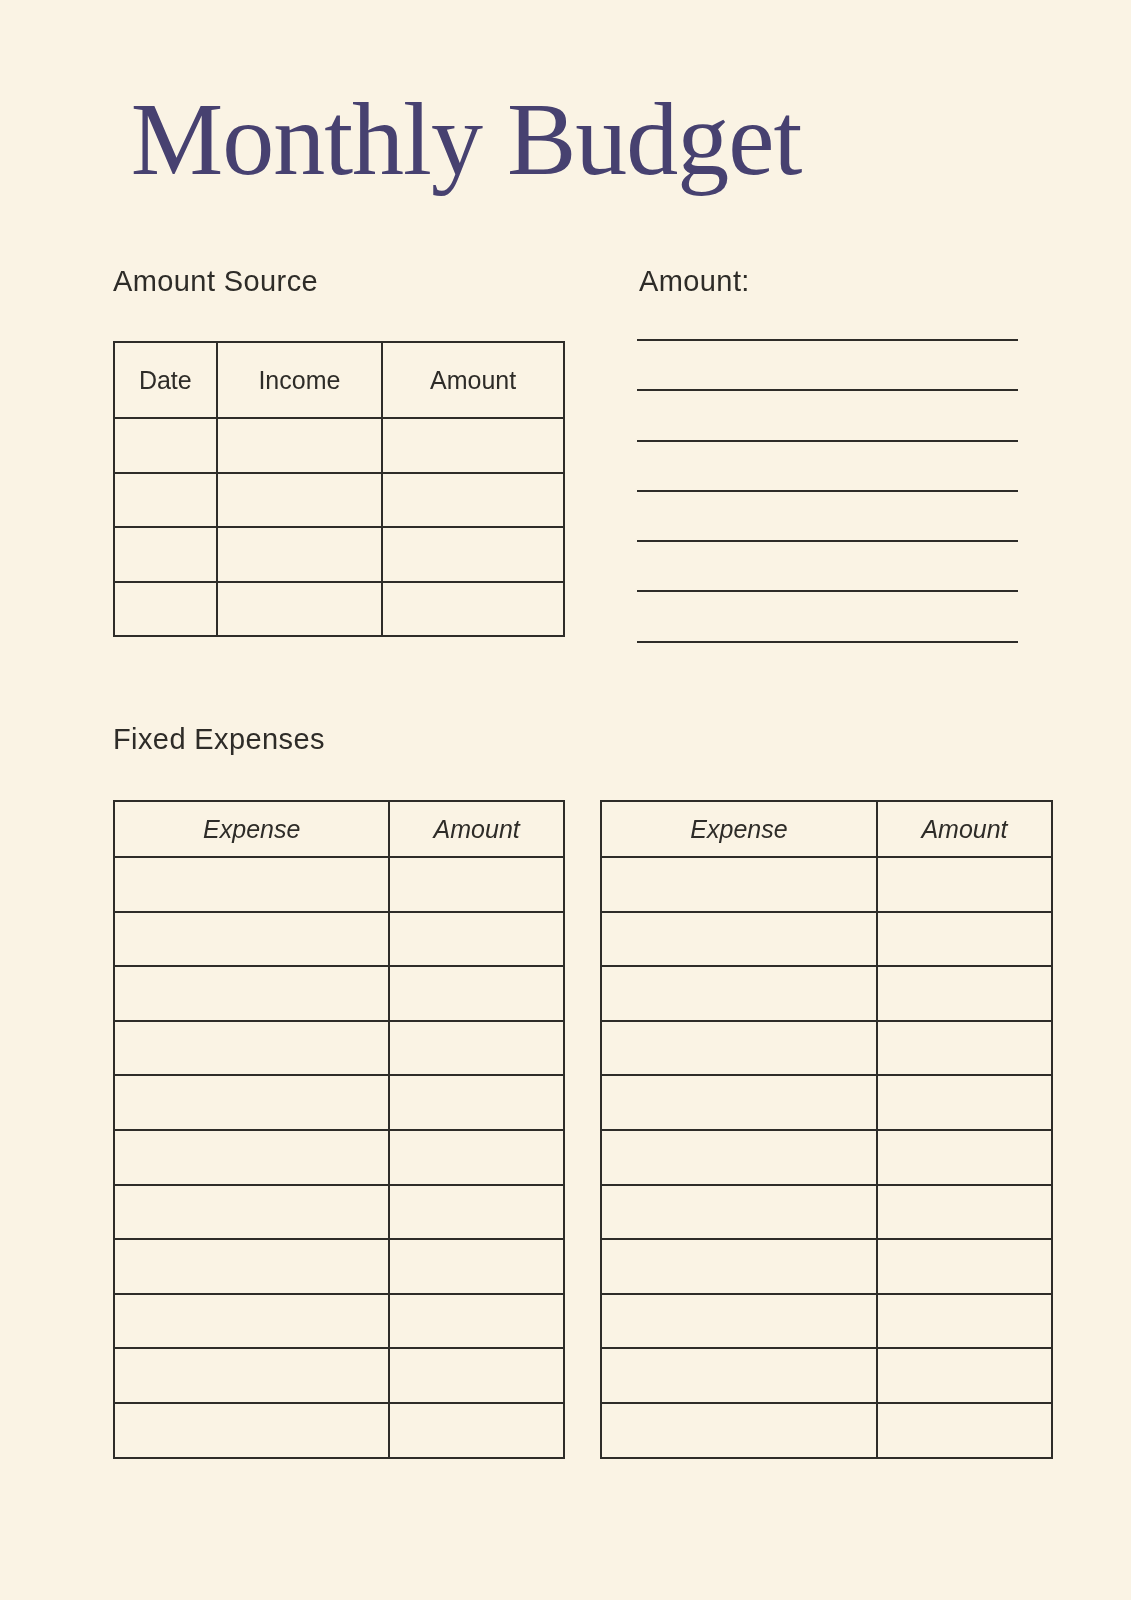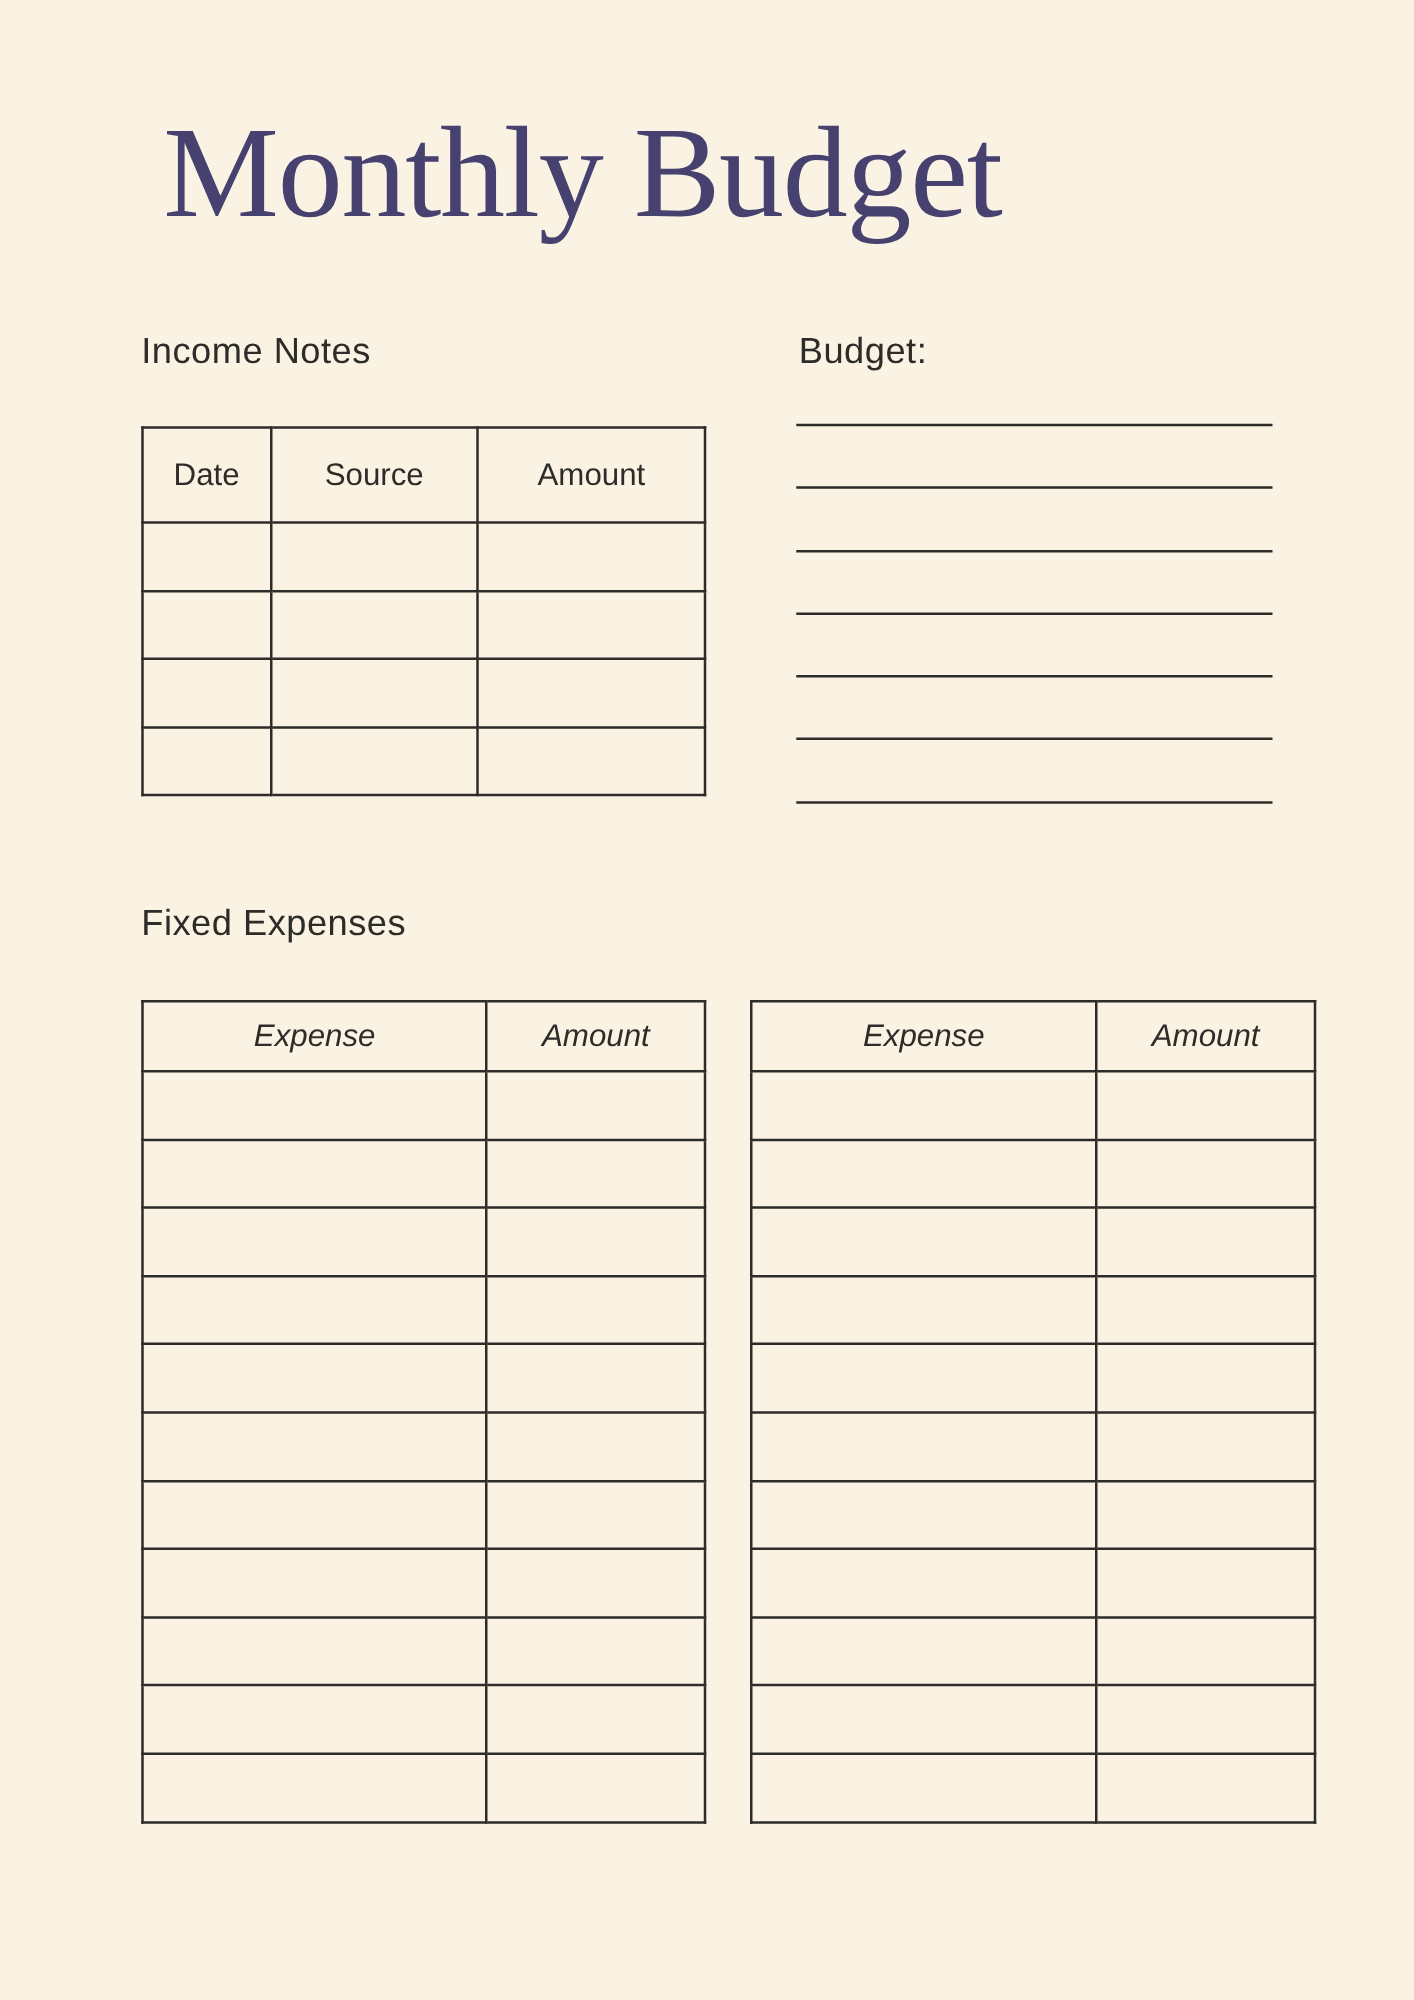--- a/index.html
+++ b/index.html
@@ -87,34 +87,34 @@
   }
   .note-line:last-child{margin-bottom:0;}
 </style>
 </head>
 <body>
 
 <div class="page">
 
   <h1 class="title">Monthly Budget</h1>
 
-  <h2 class="section-heading h-income">Income Notes</h2>
-
-  <h2 class="section-heading h-notes">Budget:</h2>
+  <h2 class="section-heading h-income">Amount Source</h2>
+
+  <h2 class="section-heading h-notes">Amount:</h2>
 
   <table class="grid-table t-income">
     <colgroup>
         <col class="c-date">
         <col class="c-source">
         <col class="c-amount">
       </colgroup>
     <thead>
       <tr>
         <th>Date</th>
-        <th>Source</th>
+        <th>Income</th>
         <th>Amount</th>
       </tr>
     </thead>
     <tbody>
         <tr>
           <td></td>
           <td></td>
           <td></td>
         </tr>
         <tr>

